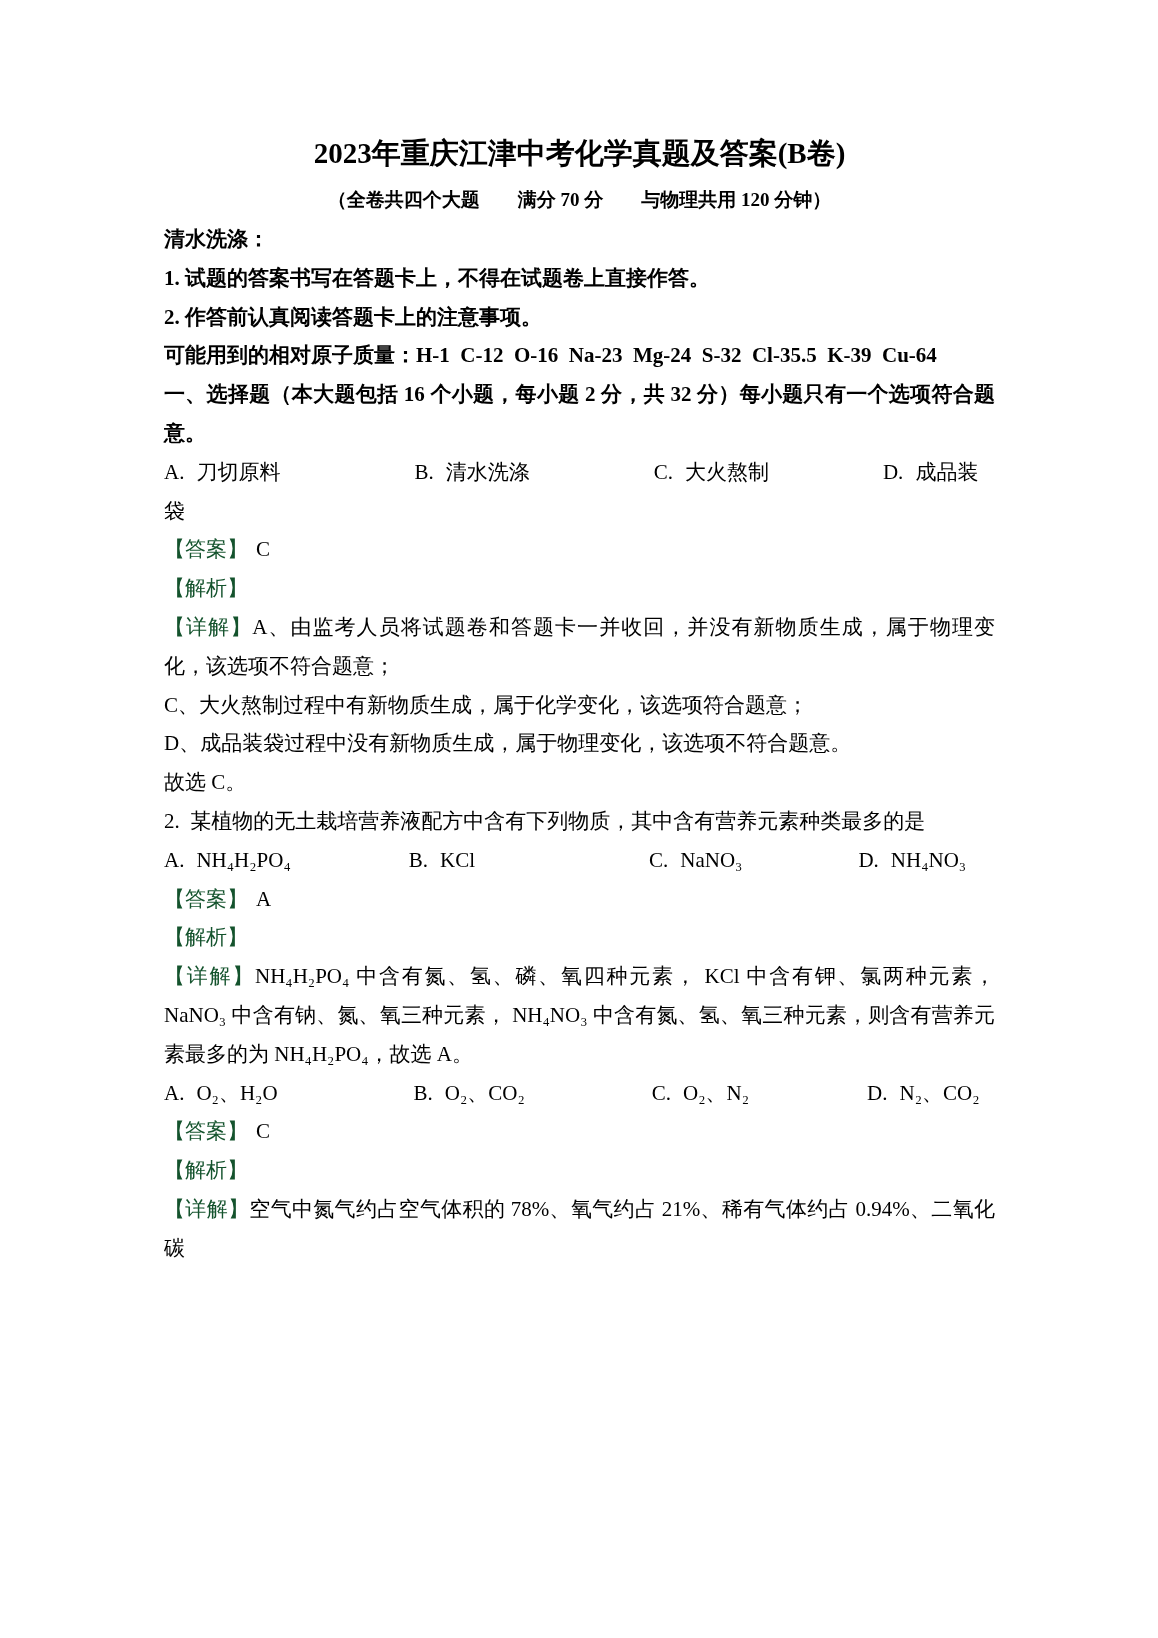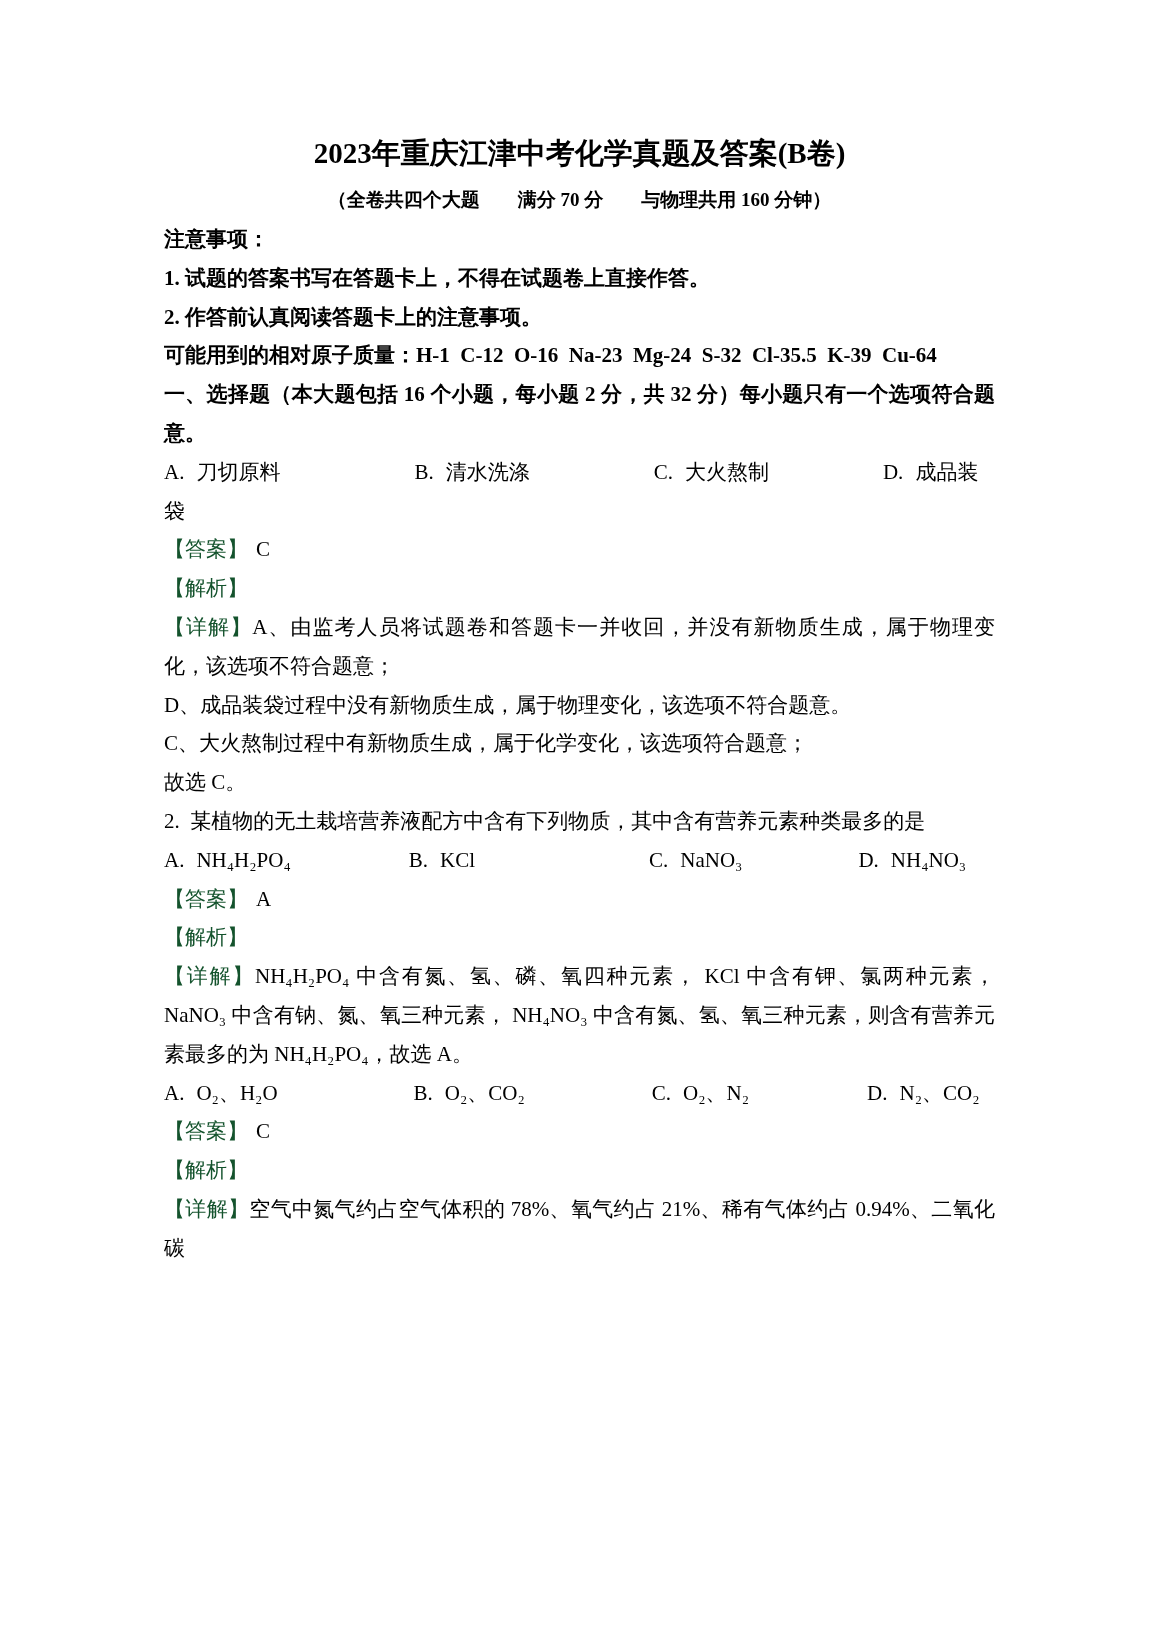--- a/index.html
+++ b/index.html
@@ -44,35 +44,35 @@
   .opt-letter { margin-right: 12px; }
   .tab { display: inline-block; height: 1px; vertical-align: baseline; }
 </style>
 </head>
 <body>
 
 <div class="page">
   <div class="doc">
 
     <div class="title">2023年重庆江津中考化学真题及答案(B卷)</div>
-    <div class="subtitle">（全卷共四个大题　　满分 70 分　　与物理共用 160 分钟）</div>
+    <div class="subtitle">（全卷共四个大题　　满分 70 分　　与物理共用 120 分钟）</div>
 
-    <p class="line bold">注意事项：</p>
+    <p class="line bold">清水洗涤：</p>
     <p class="line bold">1.&nbsp;试题的答案书写在答题卡上，不得在试题卷上直接作答。</p>
     <p class="line bold">2.&nbsp;作答前认真阅读答题卡上的注意事项。</p>
     <p class="line bold just">可能用到的相对原子质量：H-1&nbsp;&nbsp;C-12&nbsp;&nbsp;O-16&nbsp;&nbsp;Na-23&nbsp;&nbsp;Mg-24&nbsp;&nbsp;S-32&nbsp;&nbsp;Cl-35.5&nbsp;&nbsp;K-39&nbsp;&nbsp;Cu-64</p>
 
     <p class="line bold just">一、选择题（本大题包括 16 个小题，每小题 2 分，共 32 分）每小题只有一个选项符合题意。</p>
 
     <p class="line"><span class="opt-letter">A.</span><span class="opt-text">刀切原料</span><span class="tab" style="width:134px"></span><span class="opt-letter">B.</span><span class="opt-text">清水洗涤</span><span class="tab" style="width:124px"></span><span class="opt-letter">C.</span><span class="opt-text">大火熬制</span><span class="tab" style="width:114px"></span><span class="opt-letter">D.</span><span class="opt-text">成品装袋</span></p>
     <p class="line"><span class="blue">【答案】</span><span class="ans-val">C</span></p>
     <p class="line"><span class="blue">【解析】</span></p>
     <p class="line just"><span class="blue">【详解】</span><span>A、由监考人员将试题卷和答题卡一并收回，并没有新物质生成，属于物理变化，该选项不符合题意；</span></p>
+    <p class="line just">C、大火熬制过程中有新物质生成，属于化学变化，该选项符合题意；</p>
     <p class="line just">D、成品装袋过程中没有新物质生成，属于物理变化，该选项不符合题意。</p>
-    <p class="line just">C、大火熬制过程中有新物质生成，属于化学变化，该选项符合题意；</p>
     <p class="line">故选 C。</p>
 
     <p class="line">2.&nbsp;&nbsp;某植物的无土栽培营养液配方中含有下列物质，其中含有营养元素种类最多的是</p>
     <p class="line"><span class="opt-letter">A.</span><span class="opt-text">NH₄H₂PO₄</span><span class="tab" style="width:118px"></span><span class="opt-letter">B.</span><span class="opt-text">KCl</span><span class="tab" style="width:174px"></span><span class="opt-letter">C.</span><span class="opt-text">NaNO₃</span><span class="tab" style="width:116px"></span><span class="opt-letter">D.</span><span class="opt-text">NH₄NO₃</span></p>
     <p class="line"><span class="blue">【答案】</span><span class="ans-val">A</span></p>
     <p class="line"><span class="blue">【解析】</span></p>
     <p class="line just"><span class="blue">【详解】</span><span>NH₄H₂PO₄ 中含有氮、氢、磷、氧四种元素， KCl 中含有钾、氯两种元素， NaNO₃ 中含有钠、氮、氧三种元素， NH₄NO₃ 中含有氮、氢、氧三种元素，则含有营养元素最多的为 NH₄H₂PO₄，故选 A。</span></p>
 
     <p class="line"><span class="opt-letter">A.</span><span class="opt-text">O₂、H₂O</span><span class="tab" style="width:136px"></span><span class="opt-letter">B.</span><span class="opt-text">O₂、CO₂</span><span class="tab" style="width:127px"></span><span class="opt-letter">C.</span><span class="opt-text">O₂、N₂</span><span class="tab" style="width:118px"></span><span class="opt-letter">D.</span><span class="opt-text">N₂、CO₂</span></p>
     <p class="line"><span class="blue">【答案】</span><span class="ans-val">C</span></p>

